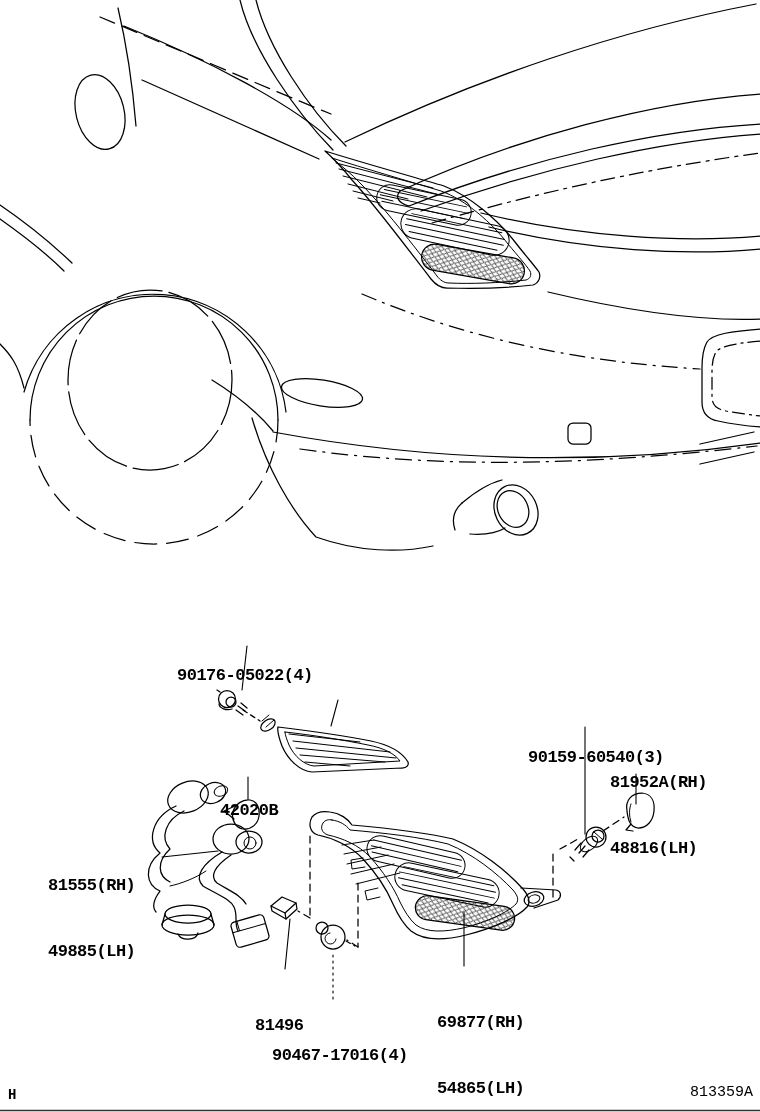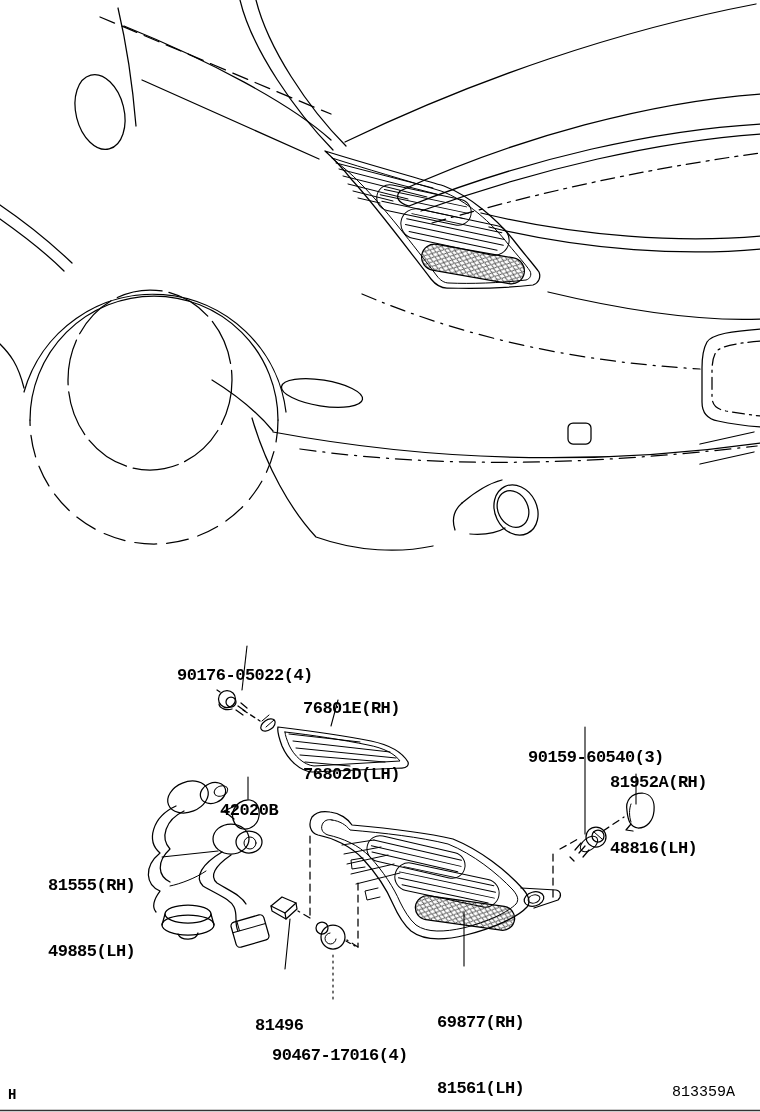--- a/index.html
+++ b/index.html
@@ -18,21 +18,21 @@
     white-space:pre;
     letter-spacing:-0.5px;
   }
   .part-label span{display:block;}
   .footer-code{
     position:absolute;
     color:#000;
     font:normal 15px/16px "Liberation Mono", monospace;
   }
   .footer-left{left:8px;top:1087px;font-weight:bold;font-size:14px;}
-  .footer-right{left:672px;top:1085px;}
+  .footer-right{left:690px;top:1085px;}
 </style>
 </head>
 <body>
 
 <div class="stage">
 
 <svg width="760" height="1112" viewBox="0 0 760 1112" xmlns="http://www.w3.org/2000/svg" fill="none" stroke="#000" stroke-width="1.25" stroke-linecap="round" stroke-linejoin="round">
 
   <defs>
     <pattern id="hx" width="7" height="5" patternUnits="userSpaceOnUse" patternTransform="rotate(8)">
@@ -243,24 +243,20 @@
     <path d="M333,999 L333,951" stroke-dasharray="2 4"></path>
     <path d="M464,966 L464,912"></path>
   </g>
 
   <line x1="0" y1="1110.5" x2="760" y2="1110.5" stroke="#333" stroke-width="1.5"></line>
 </svg>
 
   <div class="part-label" style="left:177px;top:621px">
     <span>90176-05022(4)</span>
   </div>
-  <div class="part-label" style="left:303px;top:654px">
-    <span>76801E(RH)</span>
-    <span>76802D(LH)</span>
-  </div>
   <div class="part-label" style="left:220px;top:756px">
     <span>42020B</span>
   </div>
   <div class="part-label" style="left:528px;top:703px">
     <span>90159-60540(3)</span>
   </div>
   <div class="part-label" style="left:610px;top:728px">
     <span>81952A(RH)</span>
     <span>48816(LH)</span>
   </div>
@@ -269,18 +265,18 @@
     <span>49885(LH)</span>
   </div>
   <div class="part-label" style="left:255px;top:971px">
     <span>81496</span>
   </div>
   <div class="part-label" style="left:272px;top:1001px">
     <span>90467-17016(4)</span>
   </div>
   <div class="part-label" style="left:437px;top:968px">
     <span>69877(RH)</span>
-    <span>81561(LH)</span>
+    <span>54865(LH)</span>
   </div>
 
   <div class="footer-code footer-left">H</div>
   <div class="footer-code footer-right">813359A</div>
 </div>
 
 </body></html>

